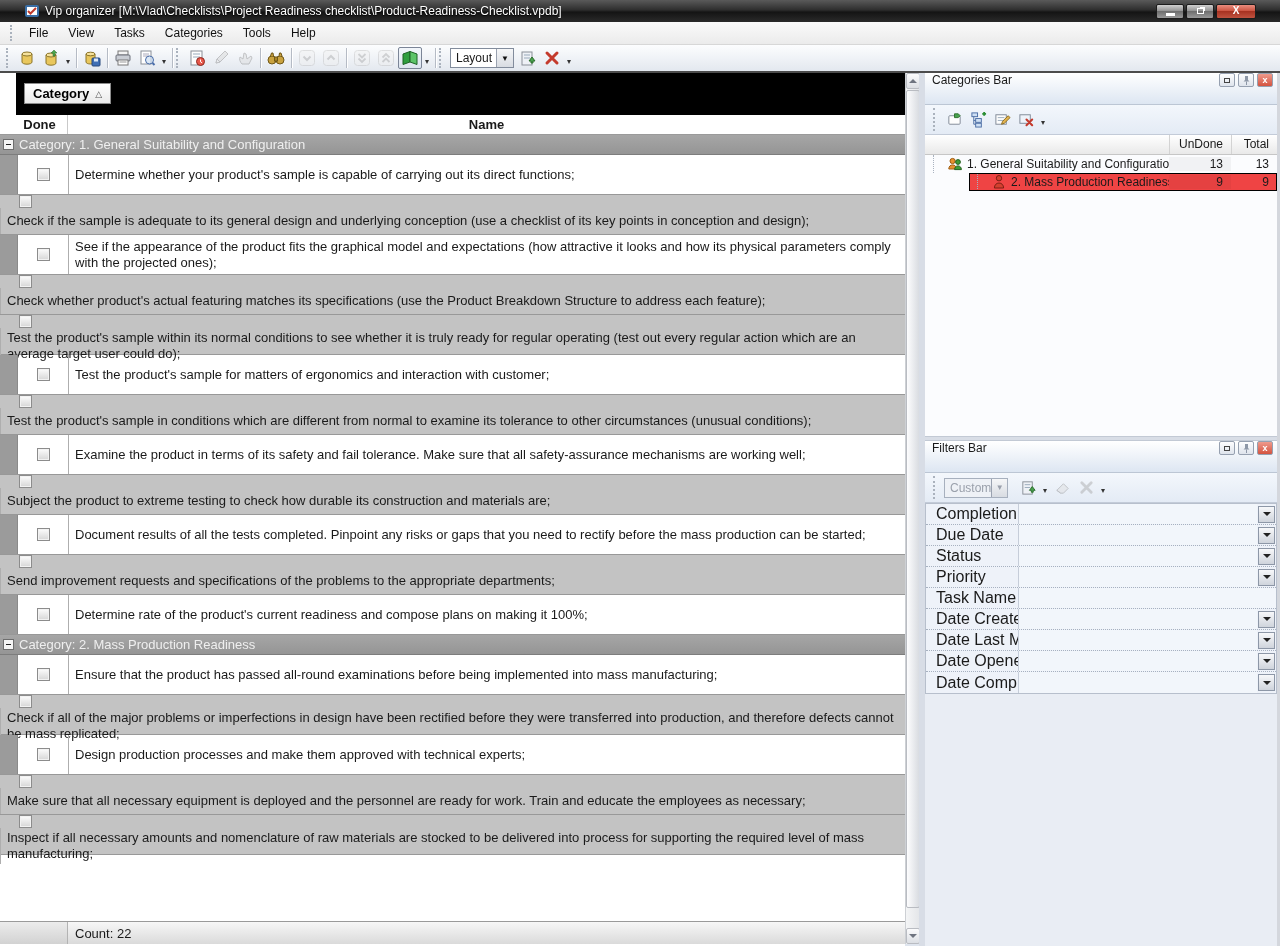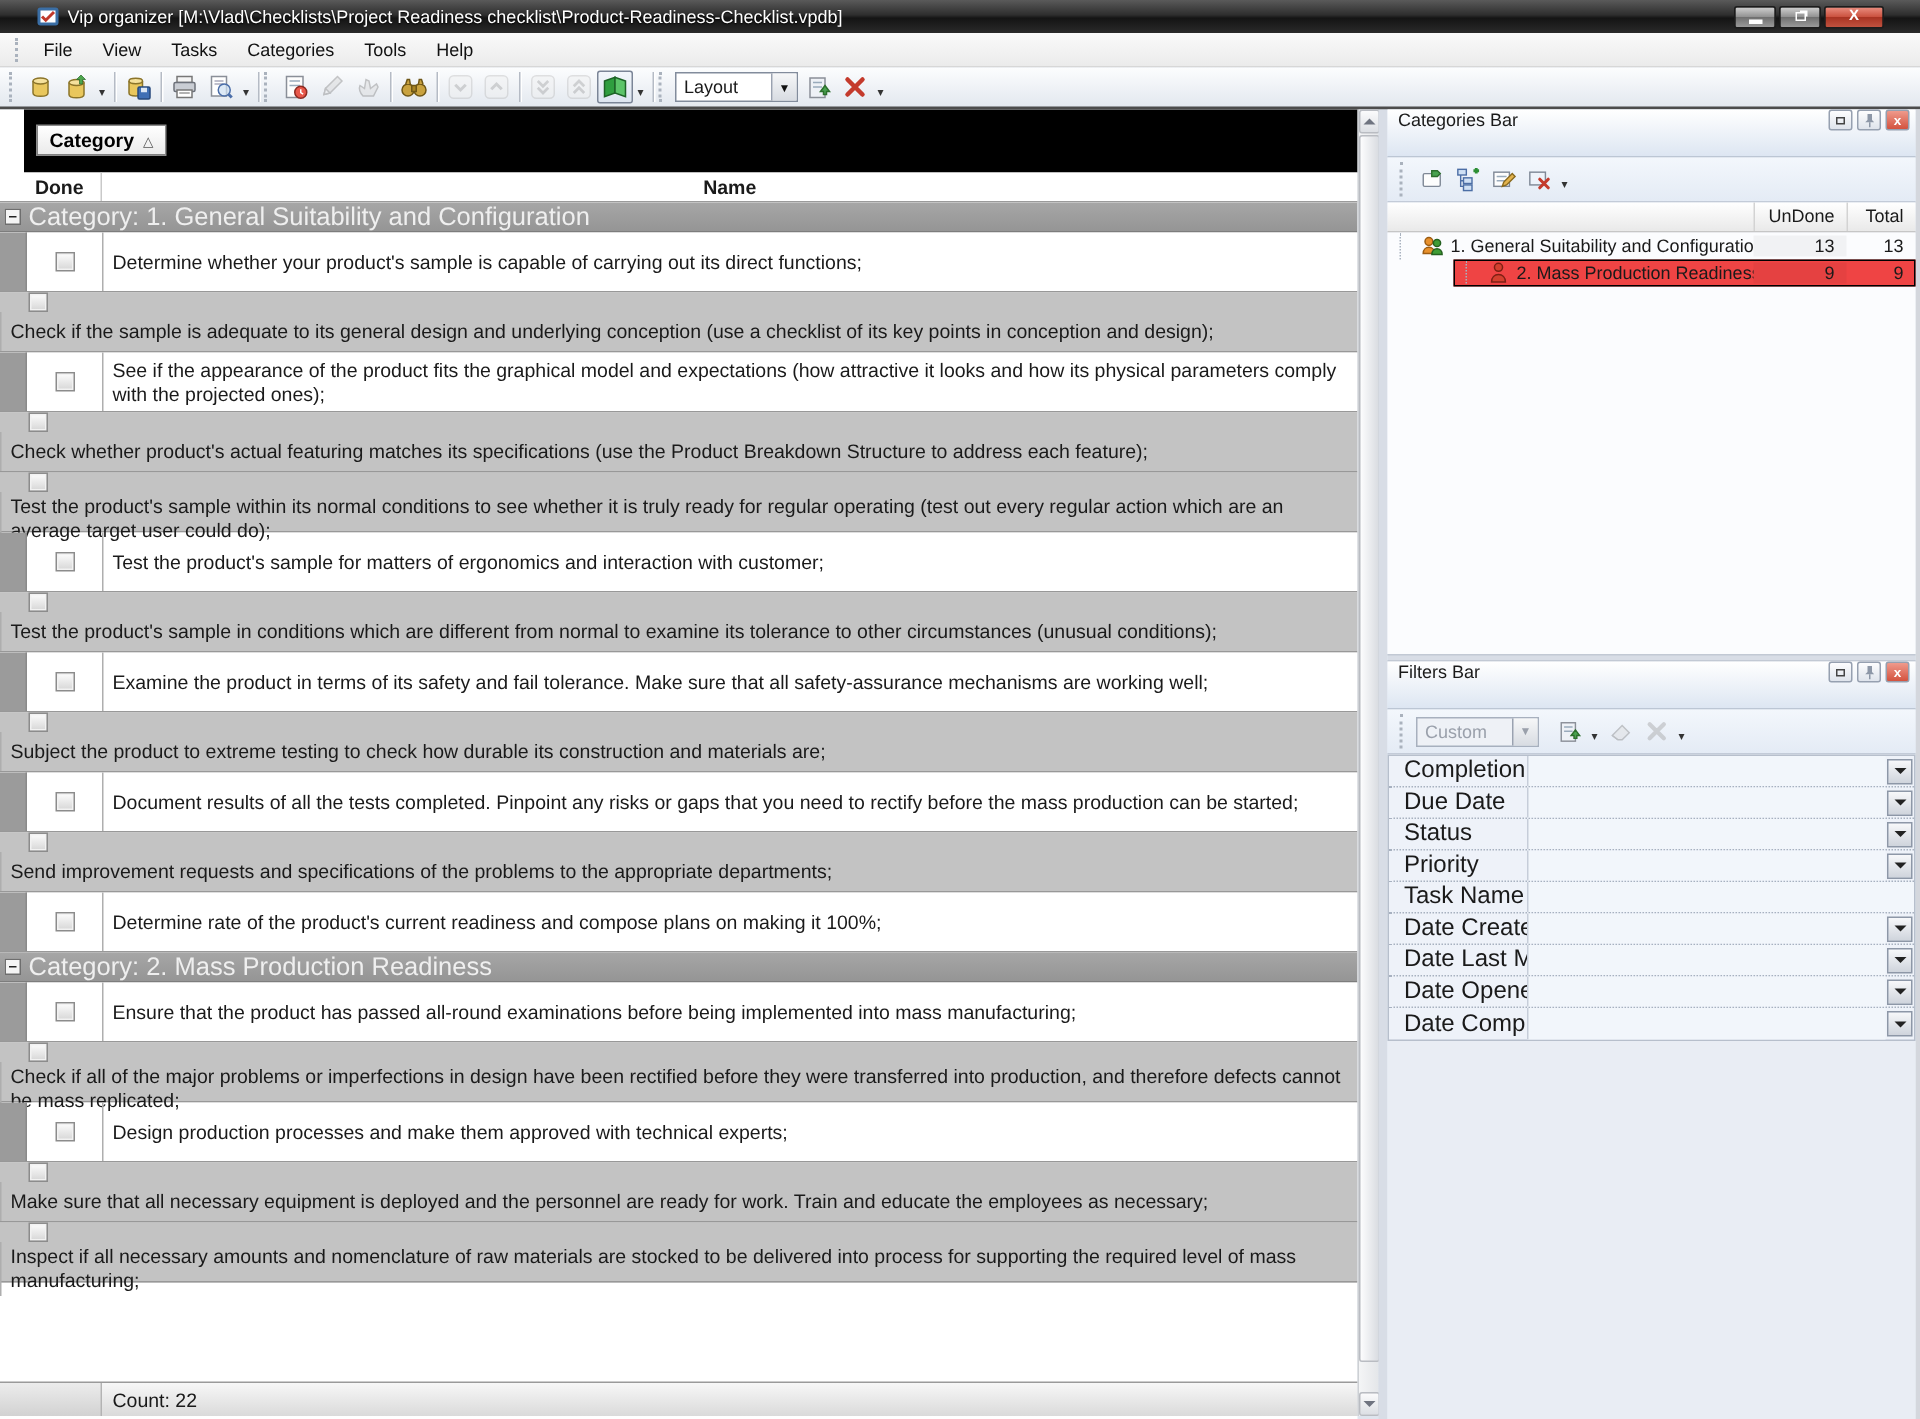--- a/index.html
+++ b/index.html
@@ -30,21 +30,21 @@
   
   .toolbar { position:absolute; left:0; top:45px; width:1280px; height:28px;
     background:linear-gradient(#fcfdfe,#e3e8ef); border-bottom:2px solid #4c4c4c;
     display:flex; align-items:center; padding-left:6px; }
   .tbtn { width:24px; height:22px; display:flex; align-items:center; justify-content:center; flex:none; }
   .tbtn svg { width:18px; height:18px; }
   .tbtn.disabled { opacity:.42; filter:grayscale(1); }
   .tbtn.pressed { border:1px solid #7b8597; border-radius:2px; background:linear-gradient(#f2f6fb,#dde5f0); }
   .dd { font-size:8px; color:#333; width:10px; text-align:center; flex:none; align-self:center; padding-top:6px; }
   .tsep { width:1px; height:20px; background:#b5bbc5; margin:0 3px; box-shadow:1px 0 0 #fff; flex:none; }
-  .combo { width:82px; height:20px; border:1px solid #828c9c; background:#fff; display:flex; align-items:center; flex:none; margin:0 2px; }
+  .combo { width:64px; height:20px; border:1px solid #828c9c; background:#fff; display:flex; align-items:center; flex:none; margin:0 2px; }
   .combo .cval { flex:1; padding-left:5px; font-size:12px; }
   .combo .cbtn { width:17px; height:18px; border-left:1px solid #9aa2b0;
     background:linear-gradient(#f6f7f8,#d8dce2); display:flex; align-items:center; justify-content:center; font-size:8px; color:#111; }
   .combo.dis { background:#eef1f6; border-color:#a7b0be; }
   .combo.dis .cval { color:#9aa0ab; }
 
   
   .main { position:absolute; left:0; top:73px; width:1280px; height:873px; }
   .list-region { position:absolute; left:0; top:0; width:905px; height:873px; background:#fff; }
   .groupby-band { height:42px; background:#000; padding:10px 0 0 8px;margin-left:16px; }
@@ -54,21 +54,21 @@
   .colhdr { height:20px; background:#fff; display:flex; border-bottom:1px solid #9a9a9a; font-weight:bold; }
   .colhdr .h-done { width:68px; text-align:center; line-height:19px; border-right:1px solid #c9c9c9;padding-left:12px; }
   .colhdr .h-name { flex:1; text-align:center; line-height:19px; }
   .list-body { height:790px; overflow:hidden; }
 
   .cat-row { height:20px; display:flex; align-items:center;
     background:linear-gradient(#a6a6a6,#959595); border-bottom:1px solid #7d7d7d; }
   .minus-box { width:11px; height:11px; margin:0 5px 0 3px; background:#f4f4f4; border:1px solid #6e6e6e;
     display:flex; align-items:center; justify-content:center; flex:none; }
   .minus-box i { display:block; width:5px; height:1px; background:#222; }
-  .cat-label { color:#efefef; font-size:17px; white-space:nowrap; overflow:hidden; }
+  .cat-label { color:#efefef; font-size:13px; white-space:nowrap; overflow:hidden; }
 
   .task-row { height:40px; display:flex; background:#fff; border-bottom:1px solid #989898; }
   .task-row.alt { background:#c3c3c3;flex-direction:column; }
   .t-gutter { width:18px; flex:none; background:#9b9b9b; border-right:1px solid #8a8a8a; }
   .t-done { width:50px; flex:none; display:flex; align-items:center; justify-content:center; }
   .checkbox { width:13px; height:13px; border:1px solid #8c8c8c; background:linear-gradient(#fdfdfd,#d6d6d6); box-shadow:inset 0 0 0 1px #f2f2f2; }
   .t-name { flex:1; border-left:1px solid #aeaeae; display:flex; align-items:center; padding:2px 10px 2px 6px; line-height:16px; }
 
   .list-footer { position:absolute; left:0; top:848px; width:905px; height:23px;
     background:linear-gradient(#f7f7f7,#dadada); border-top:1px solid #9a9a9a; display:flex; align-items:center; }

